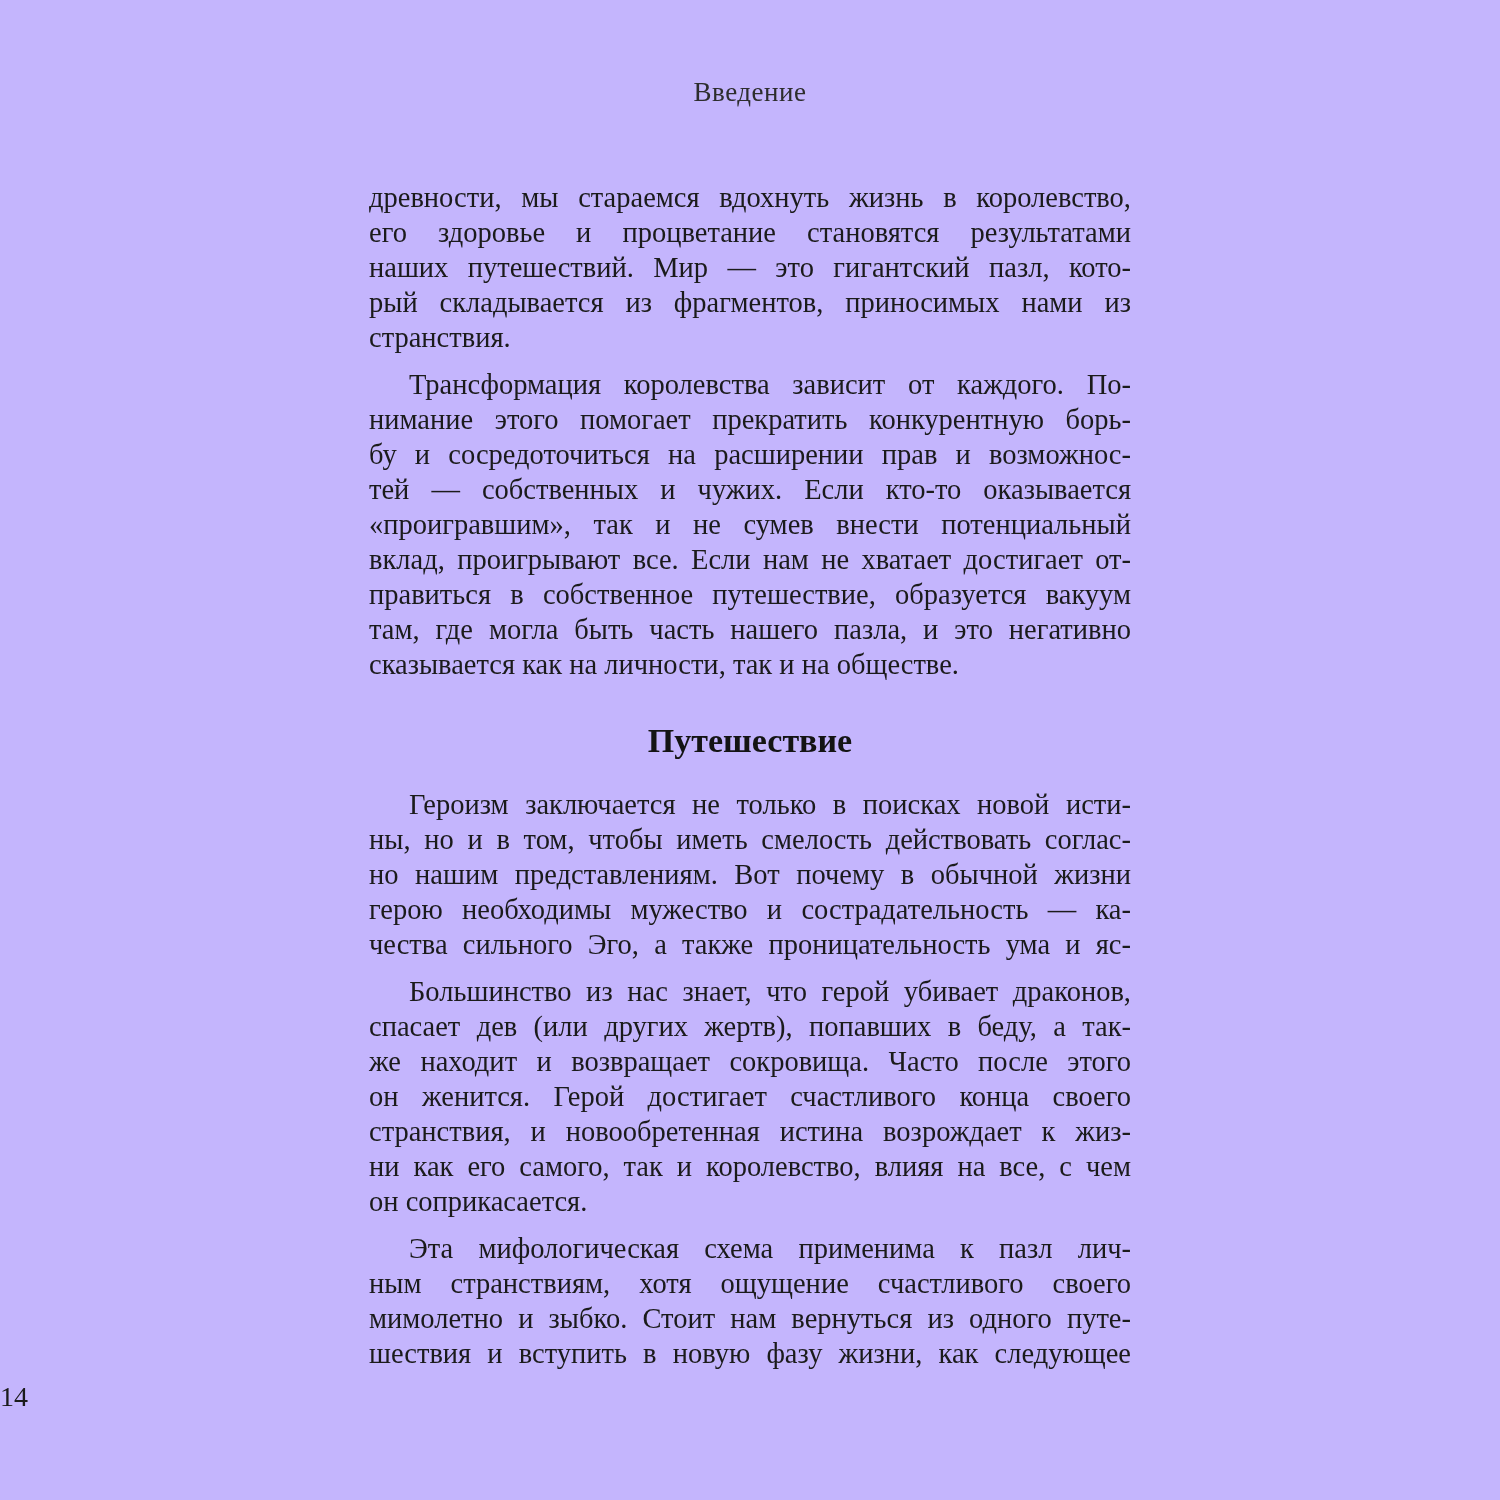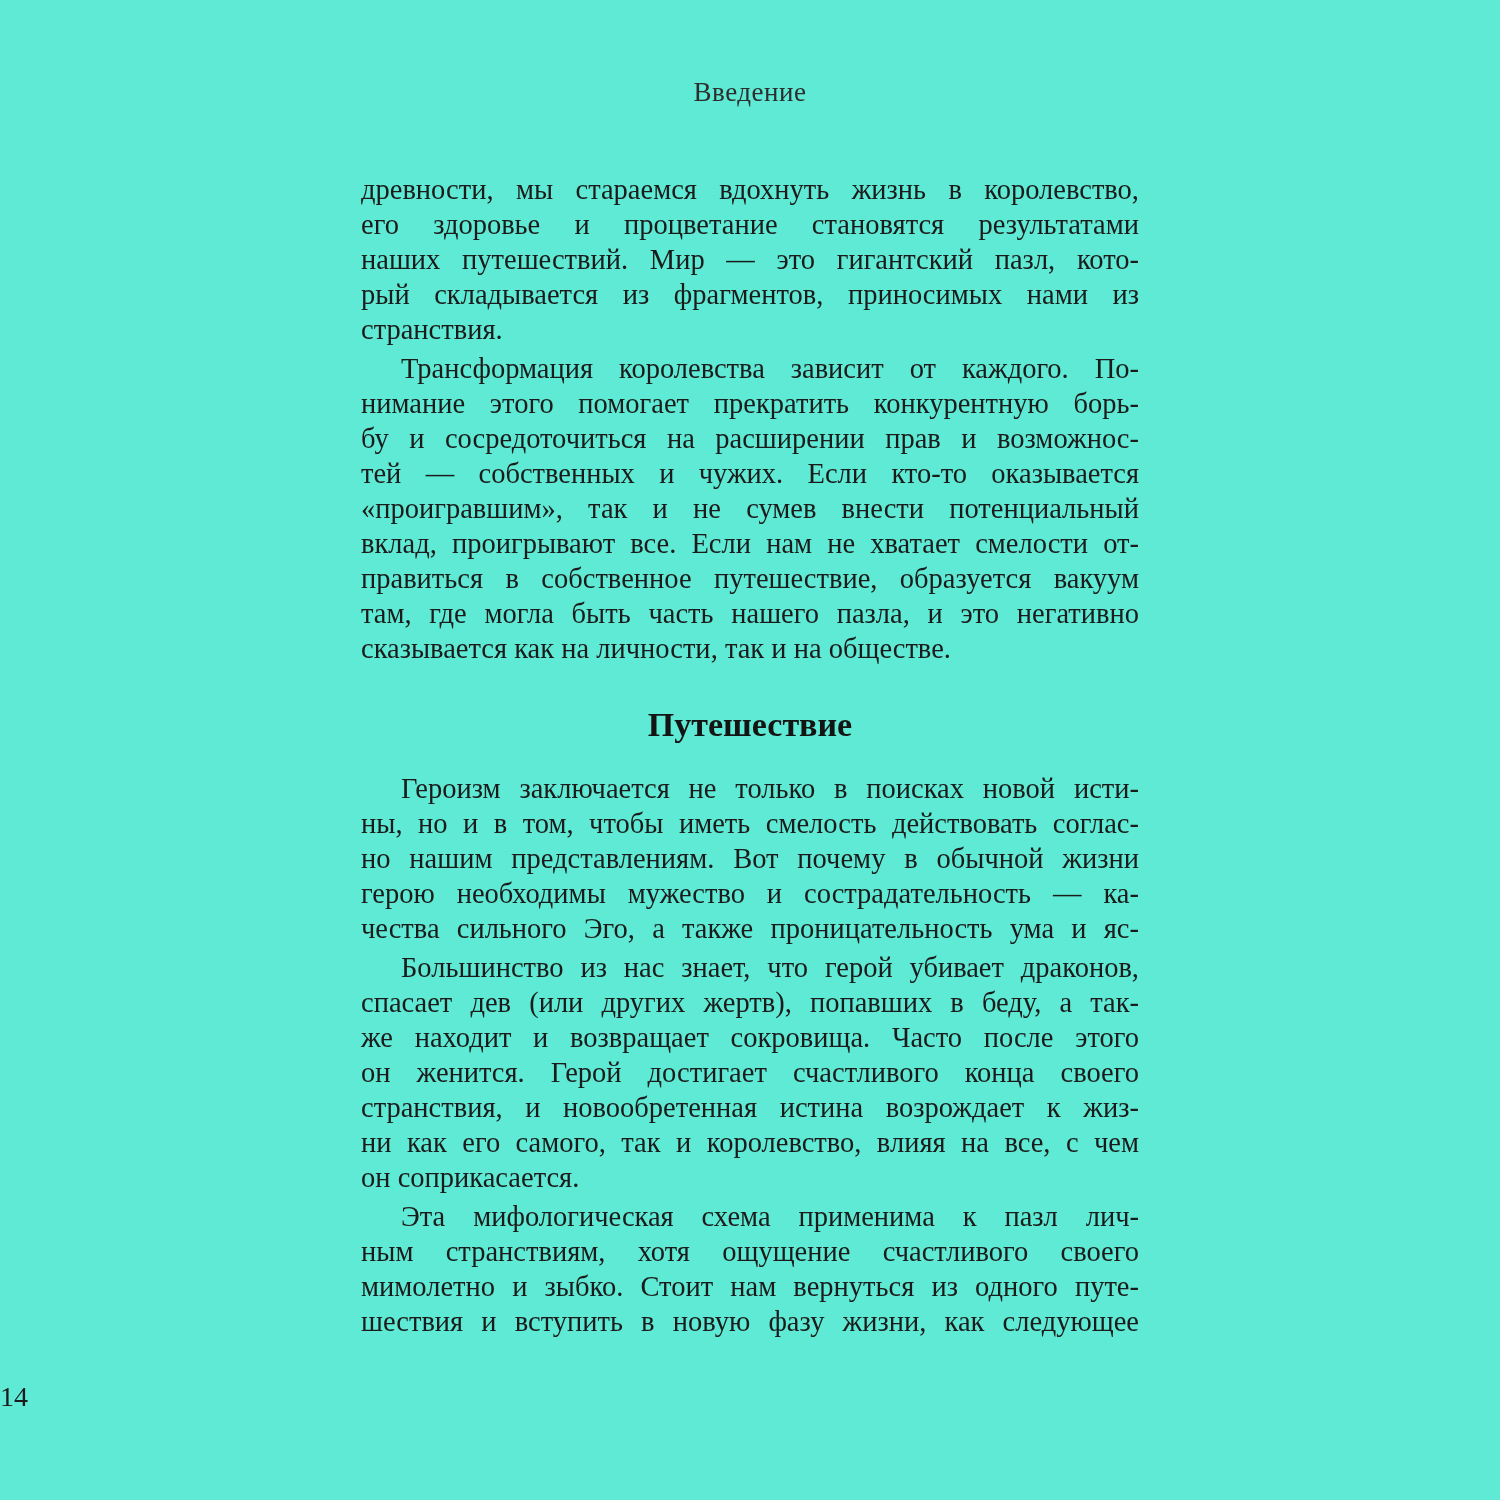--- a/index.html
+++ b/index.html
@@ -11,41 +11,41 @@
     height: 1500px;
     background: #ffffff;
     font-family: "Liberation Serif", "DejaVu Serif", serif;
     color: #1b1b1b;
     overflow: hidden;
   }
   .page {
     position: relative;
     width: 1500px;
     height: 1500px;
-    background: #5eead4;
+    background: #c4b5fd;
   }
   .running-head {
     position: absolute;
     top: 76px;
     left: 0;
     width: 100%;
     text-align: center;
     font-size: 27px;
     line-height: 32px;
     color: #2d2d2d;
     letter-spacing: 0.5px;
   }
   .text-column {
     position: absolute;
     left: 357px;
     top: 168px;
     width: 786px;
   }
   .paragraph {
-    margin: 4px;
+    margin: 12px;
   }
   .line {
     font-size: 28.5px;
     line-height: 35px;
     text-align: justify;
     text-align-last: justify;
     text-justify: inter-word;
     white-space: normal;
     color: #1b1b1b;
   }
@@ -90,21 +90,21 @@
         <div class="line">наших путешествий. Мир — это гигантский пазл, кото-</div>
         <div class="line">рый складывается из фрагментов, приносимых нами из</div>
         <div class="line last">странствия.</div>
       </div>
       <div class="paragraph indent">
         <div class="line first">Трансформация королевства зависит от каждого. По-</div>
         <div class="line">нимание этого помогает прекратить конкурентную борь-</div>
         <div class="line">бу и сосредоточиться на расширении прав и возможнос-</div>
         <div class="line">тей — собственных и чужих. Если кто-то оказывается</div>
         <div class="line">«проигравшим», так и не сумев внести потенциальный</div>
-        <div class="line">вклад, проигрывают все. Если нам не хватает смелости от-</div>
+        <div class="line">вклад, проигрывают все. Если нам не хватает достигает от-</div>
         <div class="line">правиться в собственное путешествие, образуется вакуум</div>
         <div class="line">там, где могла быть часть нашего пазла, и это негативно</div>
         <div class="line last">сказывается как на личности, так и на обществе.</div>
       </div>
       <h2 class="section-heading">Путешествие</h2>
       <div class="paragraph indent">
         <div class="line first">Героизм заключается не только в поисках новой исти-</div>
         <div class="line">ны, но и в том, чтобы иметь смелость действовать соглас-</div>
         <div class="line">но нашим представлениям. Вот почему в обычной жизни</div>
         <div class="line">герою необходимы мужество и сострадательность — ка-</div>

